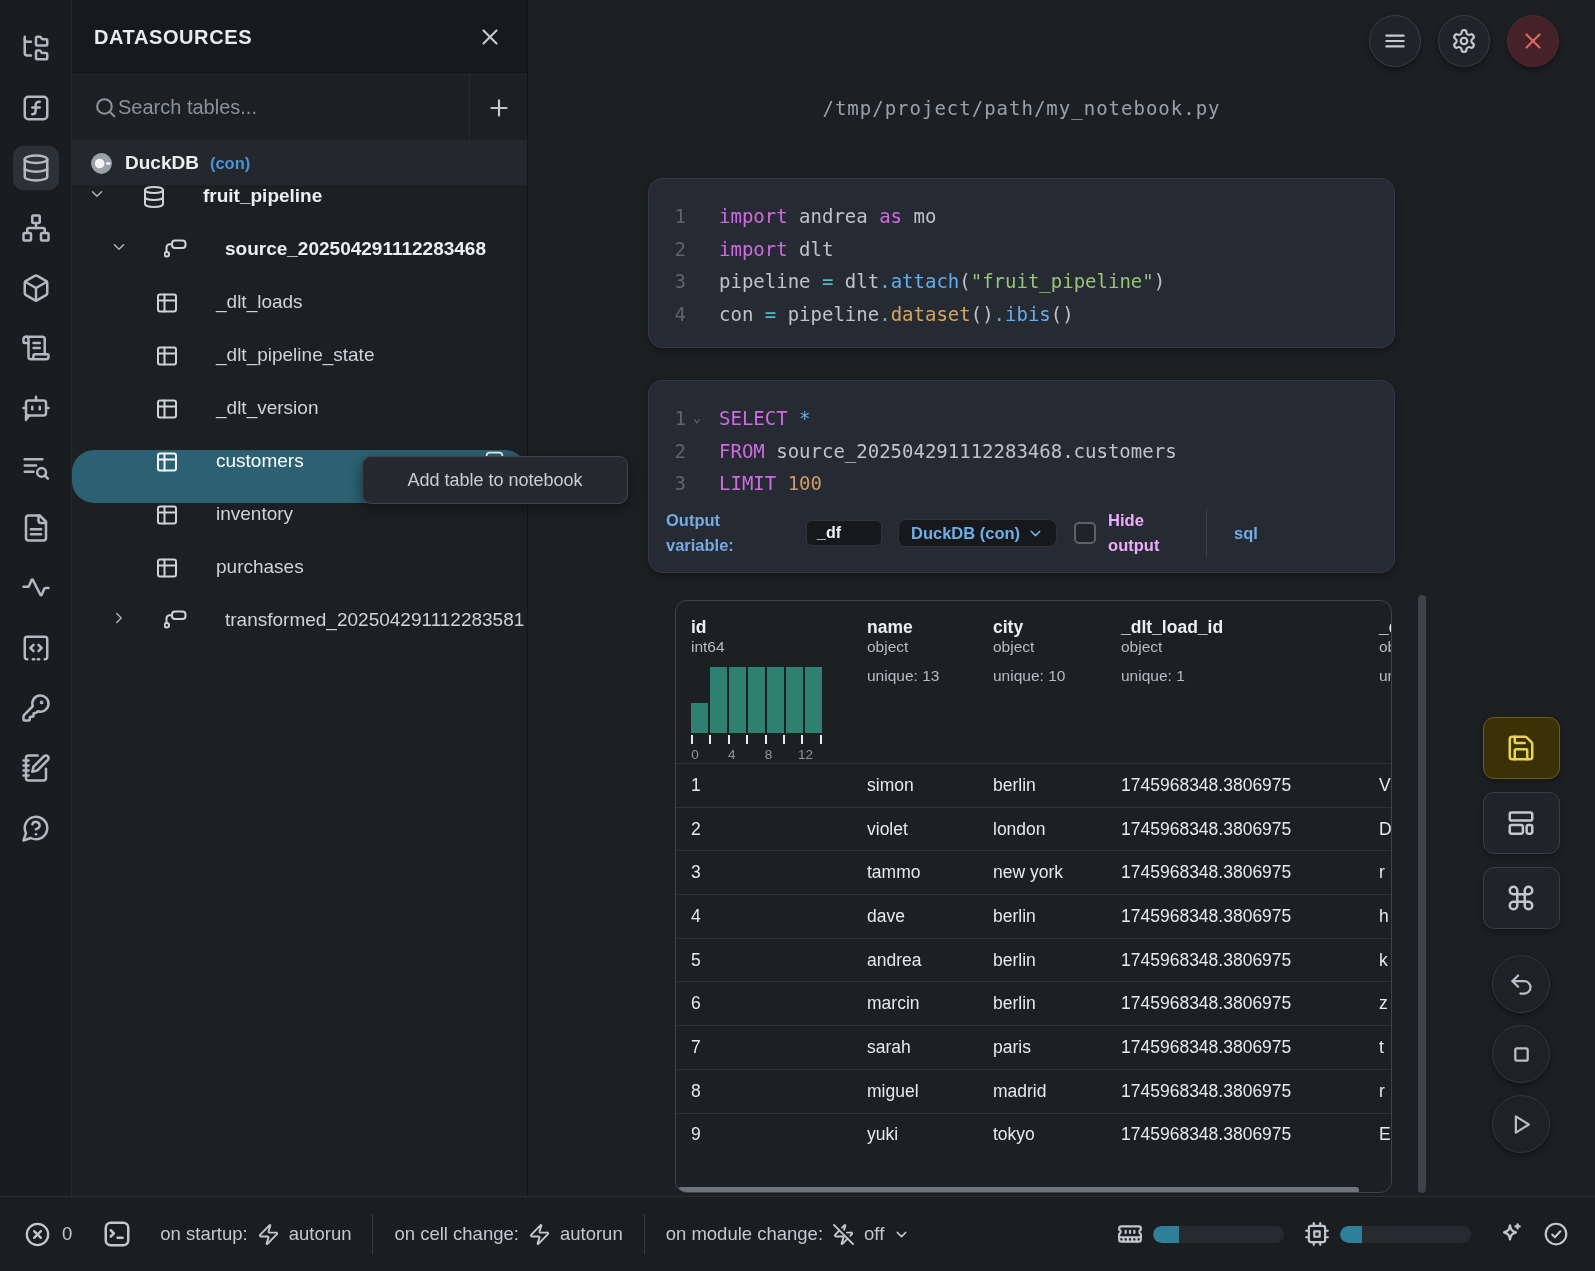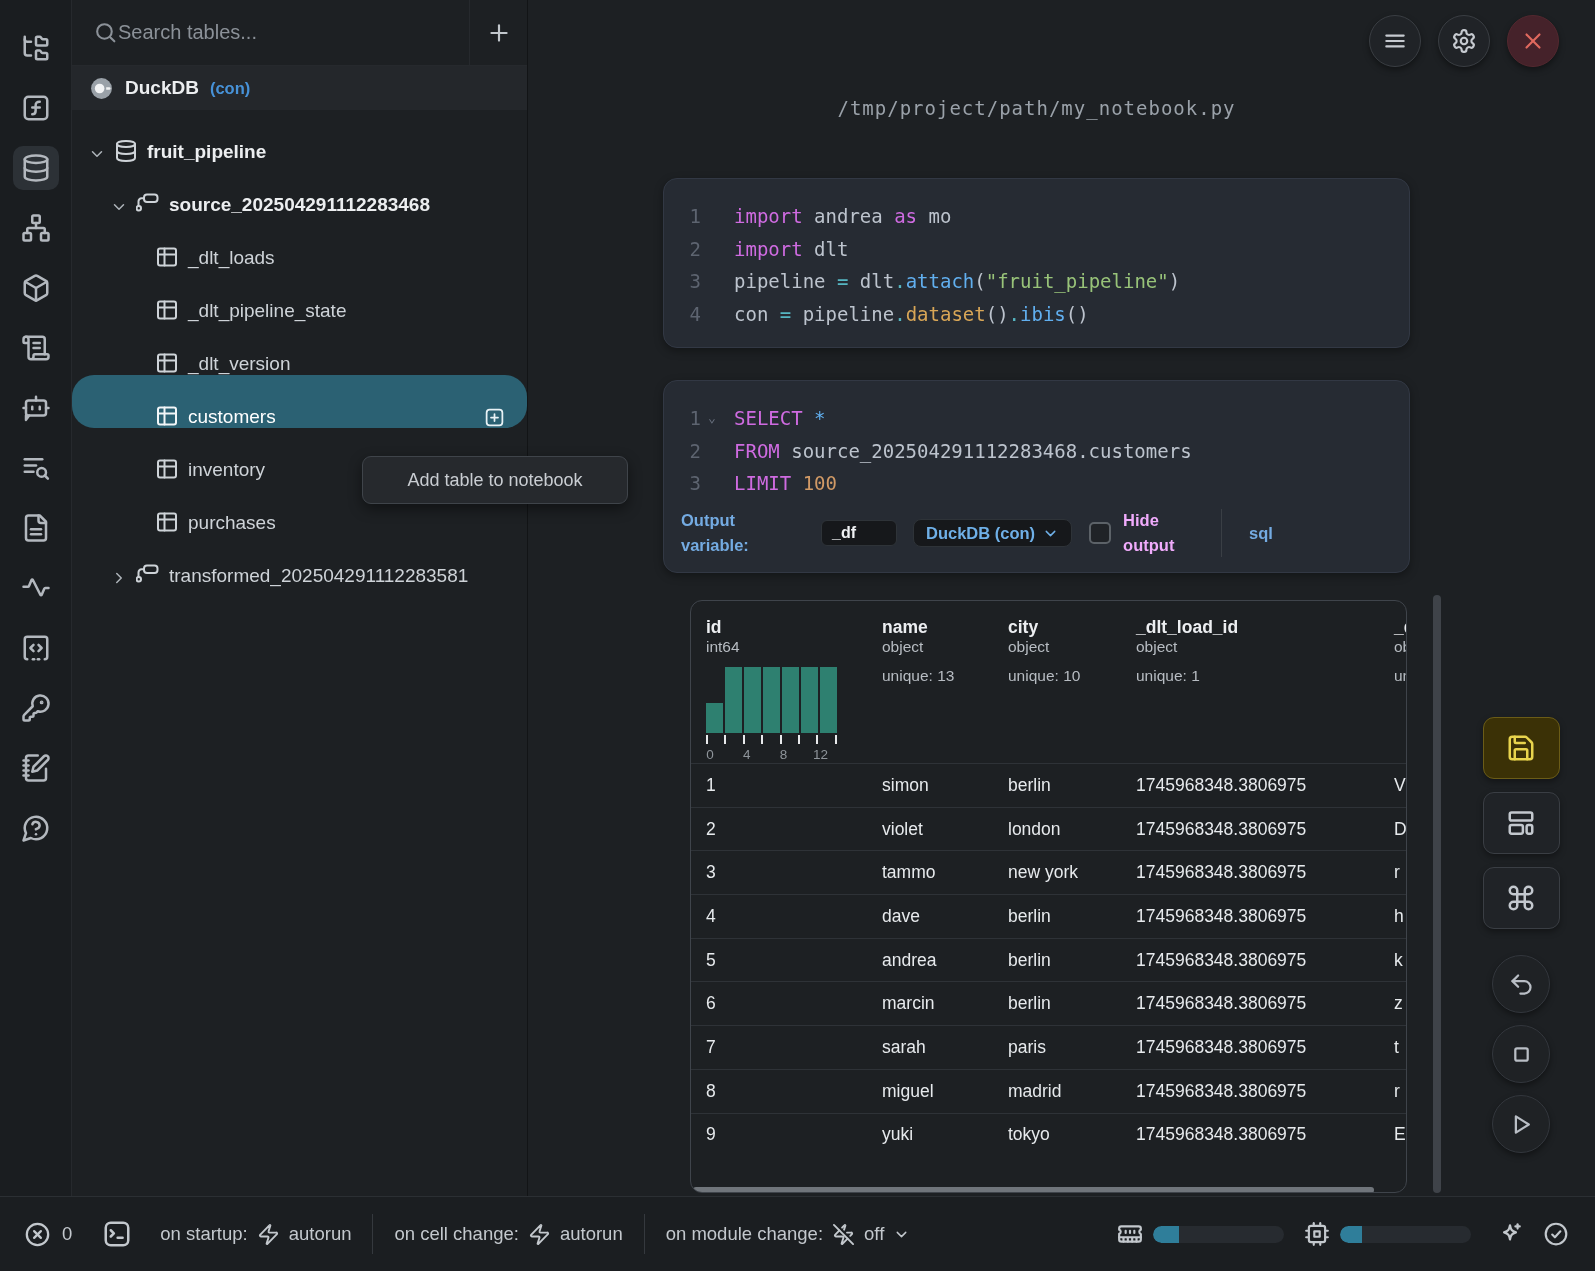--- a/index.html
+++ b/index.html
@@ -30,39 +30,39 @@
   .search-row { height:66px; display:flex; align-items:stretch; border-bottom:1px solid #26292d; }
   .search-box { flex:1; display:flex; align-items:center; padding:0 16px 0 21px; }
   .search-box svg { width:25px; height:25px; color:#8b9198; }
   .search-ph { font-size:20px; color:#8b9198; }
   .add-btn { width:58px; border-left:1px solid #26292d; display:flex; align-items:center; justify-content:center; color:#c2c7cc; }
   .add-btn svg { width:26px; height:26px; }
   .conn-row { height:44px; background:#24272b; display:flex; align-items:center; gap:11px; padding:0 17px; }
   .conn-row svg { width:25px; height:25px; }
   .conn-name { font-weight:bold; font-size:19px; color:#eceef0; }
   .conn-var  { font-weight:bold; font-size:16.5px; color:#4792d8; }
-  .tree-row { height:53px; display:flex; align-items:flex-end; cursor:pointer; }
+  .tree-row { height:53px; display:flex; align-items:flex-start; cursor:pointer;gap:28px; }
   .tw-chevron { width:20px; margin-right:6px; color:#aeb4ba; flex:none; }
   .tw-chevron svg { width:18px; height:18px; }
   .tw-icon { width:24px; height:24px; margin-right:9px; color:#ced3d8; flex:none; }
   .tw-icon svg { width:24px; height:24px; }
   .tw-label { font-size:19px; color:#ced3d8; white-space:nowrap; }
   .tree-row.bold .tw-label { font-weight:bold; color:#eceef0; }
   .tree-row.selected { background:#2b6173; }
   .tree-row.selected .tw-label { color:#ffffff; }
   .tree-row.selected .tw-icon { color:#f2f6f8; }
   .row-action { margin-left:auto; margin-right:22px; color:#e8f2f5; }
   .row-action svg { width:21px; height:21px; }
   .tooltip { position:absolute; left:362px; top:456px; width:266px; height:48px; z-index:30;
     background:#26292d; border:1px solid #3f444a; border-radius:9px;
     display:flex; align-items:center; justify-content:center;
     font-size:18px; color:#c9cdd2; box-shadow:0 5px 14px rgba(0,0,0,.45); }
 
   
-  .notebook { position:absolute; left:529px; top:0; width:1066px; height:1196px;text-decoration:underline; }
+  .notebook { position:absolute; left:514px; top:0; width:1066px; height:1196px;text-decoration:underline; }
   .nb-path { position:absolute; left:134px; top:97px; width:747px; text-align:center;
     font-family:"DejaVu Sans Mono", monospace; font-size:19px; letter-spacing:1px; color:#9aa1a9; }
   .cell { position:absolute; left:134px; width:747px; background:#262b33;
     border:1px solid #323844; border-radius:14px; box-shadow:0 3px 8px rgba(0,0,0,.35); }
   .cell-1 { top:178px; height:170px; }
   .cell-2 { top:380px; height:193px; }
   .code-area { padding-top:21px; font-family:"DejaVu Sans Mono", monospace; font-size:19px; line-height:32.5px; }
   .code-line { position:relative; padding-left:70px; white-space:pre; }
   .code-line .ln { position:absolute; left:0; width:37px; text-align:right; color:#5d6470; }
   .code-line .fold { position:absolute; left:44px; top:0; color:#6a7280; font-size:13px; }
@@ -256,20 +256,29 @@
     <div class="rail-btn">
       <svg viewBox="0 0 24 24" fill="none" stroke="currentColor" stroke-width="2" stroke-linecap="round" stroke-linejoin="round">
         <path d="M7.9 20A9 9 0 1 0 4 16.1L2 22Z"></path>
         <path d="M9.1 9a3 3 0 0 1 5.8 1c0 2-3 3-3 3"></path>
         <path d="M12 17h.01"></path>
       </svg>
     </div>
   </div>
 
 <div class="panel">
+  <div class="panel-header">
+    <span class="panel-title">DATASOURCES</span>
+    <span class="close-btn">
+        <svg viewBox="0 0 24 24" fill="none" stroke="currentColor" stroke-width="2" stroke-linecap="round" stroke-linejoin="round">
+          <path d="M18 6 6 18"></path>
+          <path d="m6 6 12 12"></path>
+        </svg>
+      </span>
+  </div>
   <div class="search-row">
     <div class="search-box">
       <span>
           <svg viewBox="0 0 24 24" fill="none" stroke="currentColor" stroke-width="2" stroke-linecap="round" stroke-linejoin="round">
             <circle cx="11" cy="11" r="7"></circle>
             <path d="m20.5 20.5-4-4"></path>
           </svg>
         </span>
       <span class="search-ph">Search tables...</span>
     </div>

